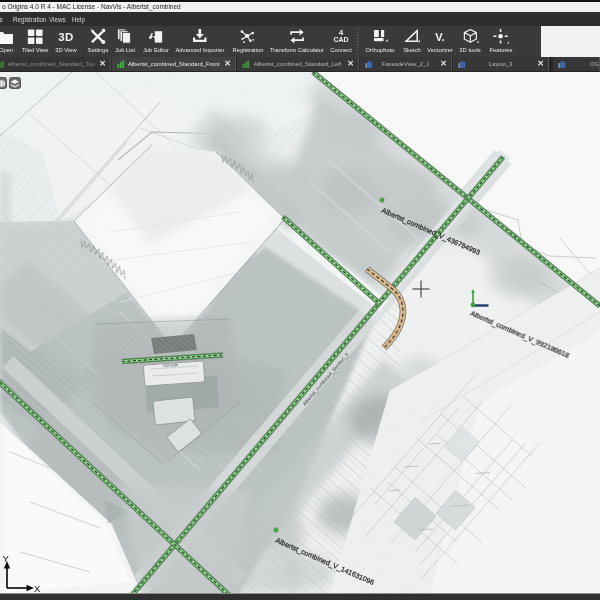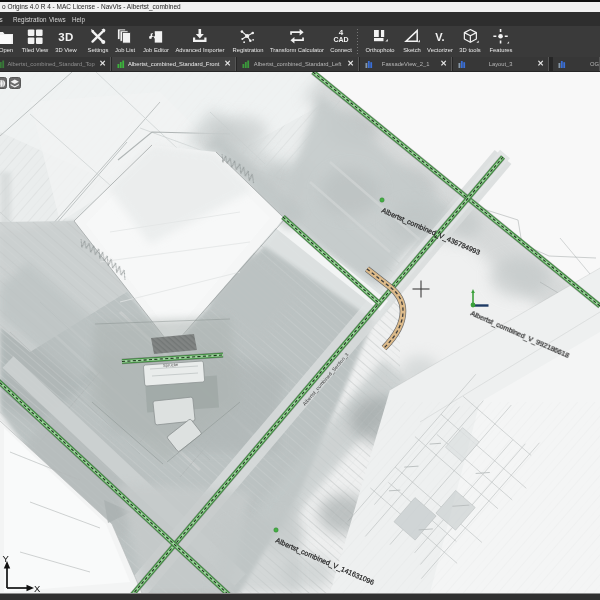--- a/index.html
+++ b/index.html
@@ -4,21 +4,21 @@
 <style>
 * { margin:0; padding:0; box-sizing:border-box; }
 html,body { width:600px; height:600px; overflow:hidden; background:#000; }
 body { font-family:"Liberation Sans", sans-serif; }
 #app { position:absolute; left:0; top:0; width:600px; height:600px; background:#f2f2f2; }
 #topstrip { position:absolute; left:0; top:0; width:600px; height:2px; background:#101010; }
 #titlebar { position:absolute; left:0; top:2px; width:600px; height:10px; background:#f1f1f1; color:#1c1c1c; font-size:6.5px; line-height:10px; white-space:nowrap; }
 #titletext { position:absolute; left:2px; top:0; letter-spacing:0px; }
 #menubar { position:absolute; left:0; top:12px; width:600px; height:14px; background:#2e2e2e; color:#d6d6d6; font-size:6.3px; }
 #menubar span { position:absolute; top:4px; }
-#toolbar { position:absolute; left:0; top:26px; width:600px; height:31px; background:#3a3a3a; }
+#toolbar { position:absolute; left:0; top:26px; width:541px; height:31px; background:#3a3a3a; }
 .titem { position:absolute; top:0; height:31px; transform:translateX(-50%); text-align:center; }
 .ticon { height:21px; display:flex; align-items:center; justify-content:center; }
 .tlabel { font-size:5.8px; color:#e9e9e9; white-space:nowrap; line-height:6px; }
 .tsep { position:absolute; top:3px; height:25px; width:1px; background-image:repeating-linear-gradient(to bottom,#777 0,#777 1px,transparent 1px,transparent 3px); }
 #tabbar { position:absolute; left:0; top:57px; width:600px; height:15px; background:#262626; }
 .tab { position:absolute; top:0; height:14px; background:#373737; border-right:1px solid #555; display:flex; align-items:center; overflow:hidden; }
 .tab .ttext { font-size:5.8px; white-space:nowrap; color:#b3b3b3; flex:1; text-align:center; }
 .tab .tx { font-size:8px; color:#e5e5e5; font-weight:bold; margin:0 4px 0 2px; line-height:8px; }
 .tab svg { margin-left:5px; flex:none; }
 #canvasArea { position:absolute; left:0; top:72px; width:600px; height:521px; background:#f2f2f2; overflow:hidden; }

